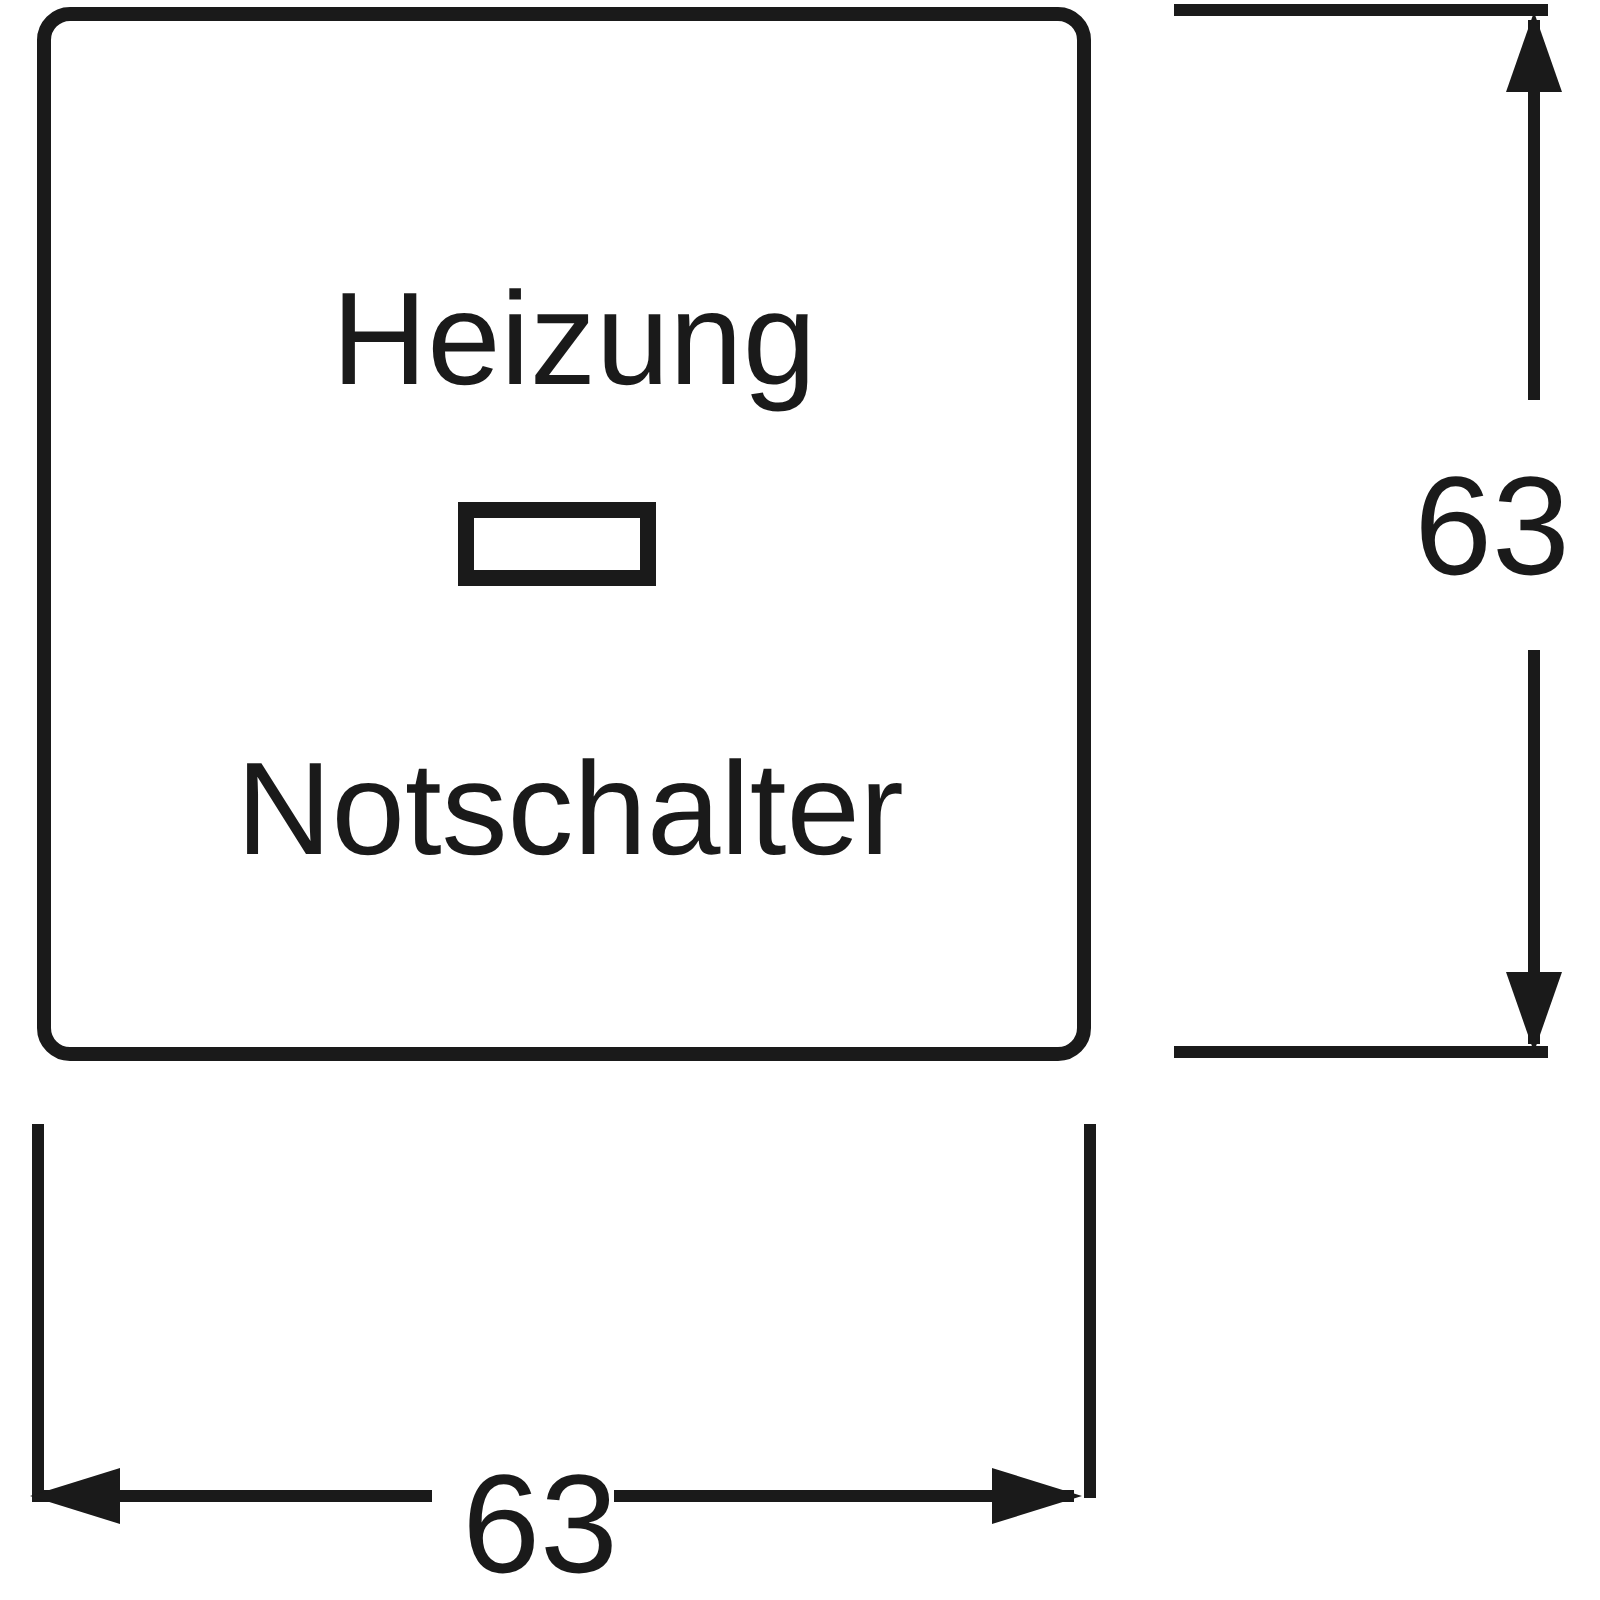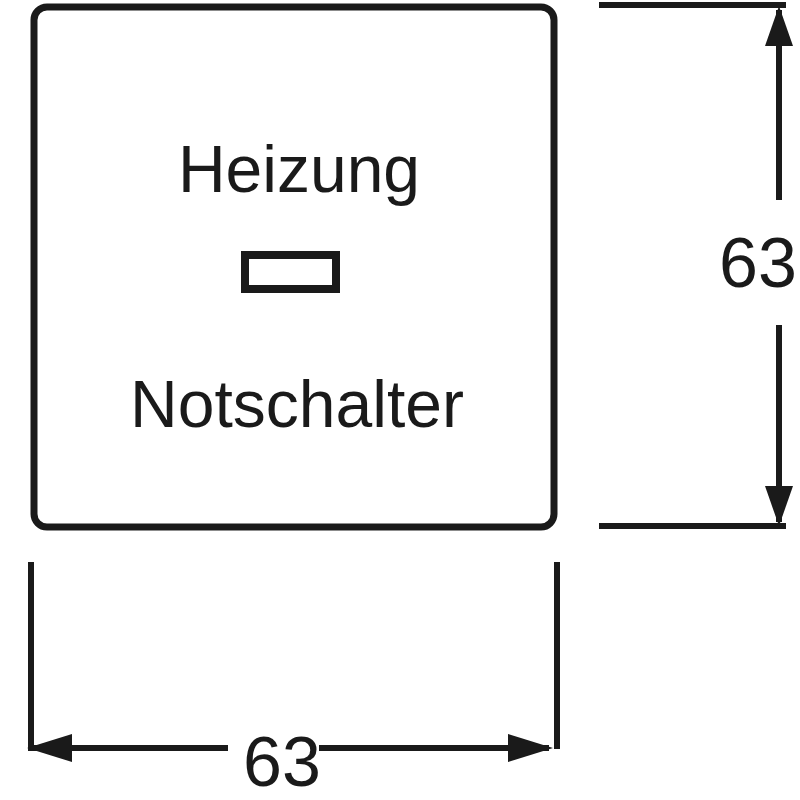--- a/index.html
+++ b/index.html
@@ -2,21 +2,21 @@
 <html style="--ink: #1a1a1a; --bg: #ffffff;"><head>
 <meta charset="utf-8">
 <style>
   :root { --ink: #1a1a1a; --bg: #ffffff; }
   html, body {
     margin: 0; padding: 0;
     width: 800px; height: 800px;
     background: var(--bg);
     font-family: "Liberation Sans", sans-serif;
   }
-  .drawing-wrap { width: 648px; height: 800px; margin-left: 12px; }
+  .drawing-wrap { width: 648px; height: 800px; }
   svg { display: block; }
 
   .outline {
     fill: none;
     stroke: var(--ink);
     stroke-width: 7;
   }
   .window-outline {
     fill: none;
     stroke: var(--ink);

